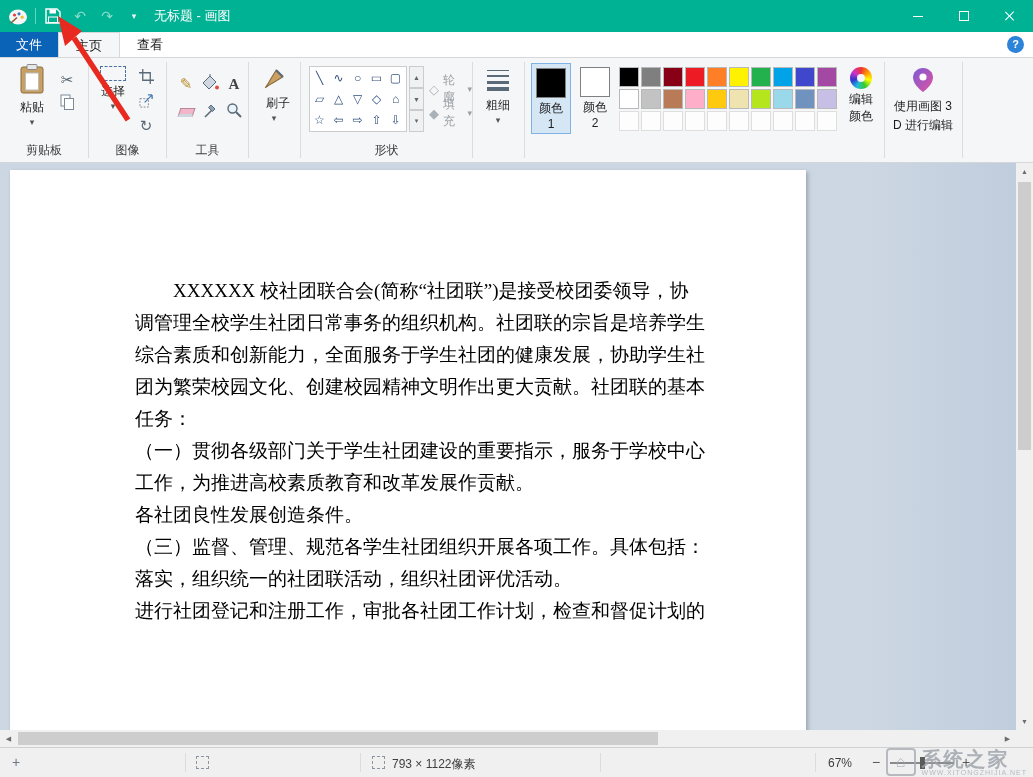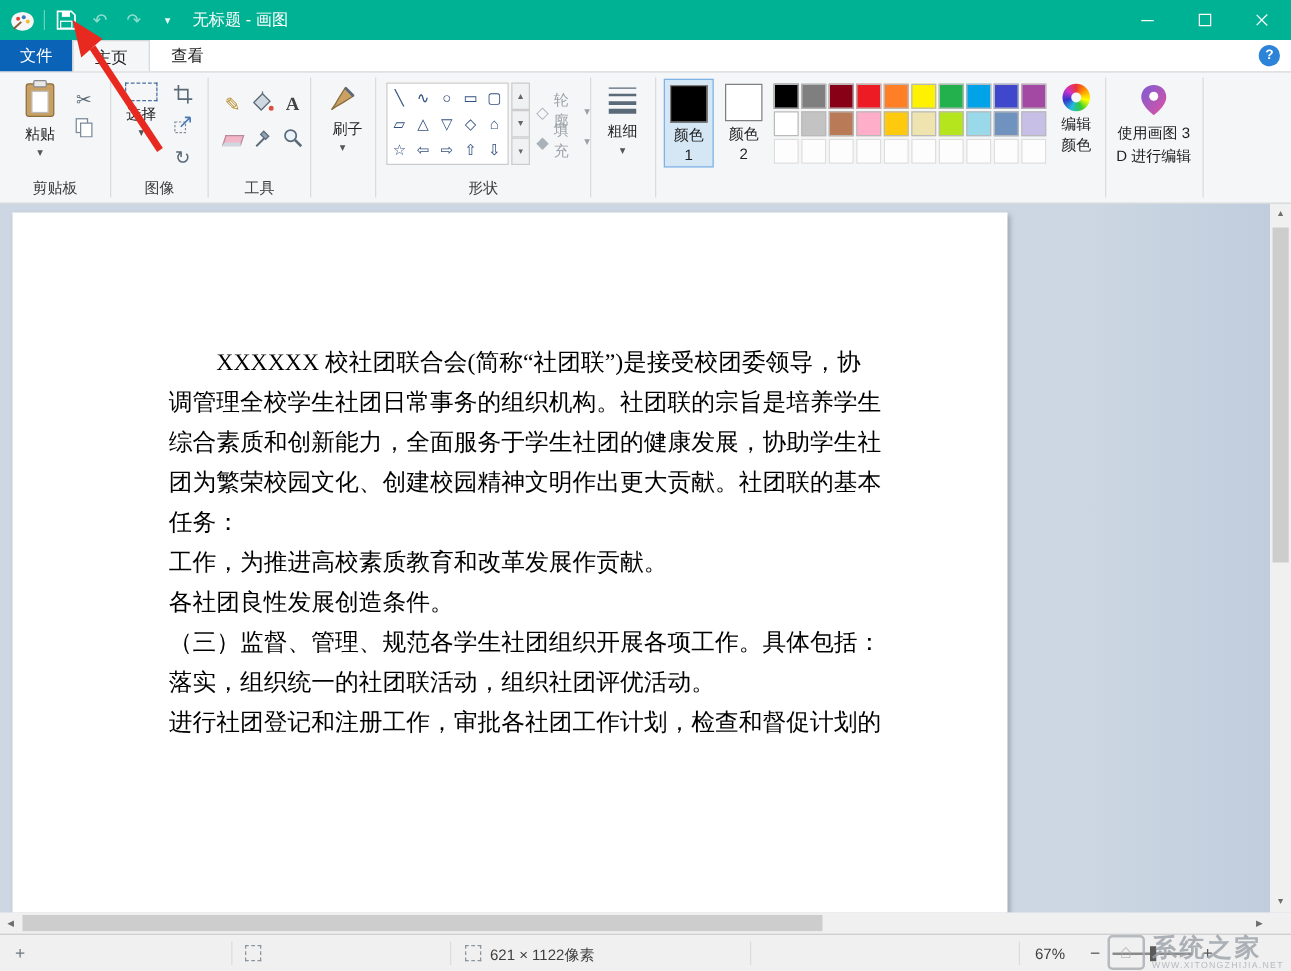--- a/index.html
+++ b/index.html
@@ -376,20 +376,21 @@
 
 <div class="viewport">
   <div class="canvas">
     <div class="doc">
       <div>
           <div class="doc-line">XXXXXX 校社团联合会(简称“社团联”)是接受校团委领导，协</div>
           <div class="doc-line">调管理全校学生社团日常事务的组织机构。社团联的宗旨是培养学生</div>
           <div class="doc-line">综合素质和创新能力，全面服务于学生社团的健康发展，协助学生社</div>
           <div class="doc-line">团为繁荣校园文化、创建校园精神文明作出更大贡献。社团联的基本</div>
           <div class="doc-line">任务：</div>
+          <div class="doc-line">（一）贯彻各级部门关于学生社团建设的重要指示，服务于学校中心</div>
           <div class="doc-line">工作，为推进高校素质教育和改革发展作贡献。</div>
           <div class="doc-line">各社团良性发展创造条件。</div>
           <div class="doc-line">（三）监督、管理、规范各学生社团组织开展各项工作。具体包括：</div>
           <div class="doc-line">落实，组织统一的社团联活动，组织社团评优活动。</div>
           <div class="doc-line">进行社团登记和注册工作，审批各社团工作计划，检查和督促计划的</div>
         </div>
     </div>
   </div>
 </div>
 
@@ -404,21 +405,21 @@
   <div class="sb-arrow" style="right:0;top:0;">▶</div>
 </div>
 <div class="corner"></div>
 
 <div class="statusbar">
   <span style="position:absolute;left:12px;top:6px;font-size:14px;color:#6d7885;">+</span>
   <div class="sb-sep" style="left:185px;"></div>
   <span class="dash-ico" style="position:absolute;left:196px;top:8px;"></span>
   <div class="sb-sep" style="left:360px;"></div>
   <span class="dash-ico" style="position:absolute;left:372px;top:8px;"></span>
-  <span style="position:absolute;left:392px;top:8px;">621 × 1122像素</span>
+  <span style="position:absolute;left:392px;top:8px;">793 × 1122像素</span>
   <div class="sb-sep" style="left:600px;"></div>
   <div class="sb-sep" style="left:815px;"></div>
   <span style="position:absolute;left:828px;top:8px;">67%</span>
   <span style="position:absolute;left:872px;top:6px;font-size:14px;color:#555;">−</span>
   <div class="zoom-track" style="left:890px;">
     <div class="zoom-thumb"></div>
   </div>
   <span style="position:absolute;left:962px;top:6px;font-size:14px;color:#555;">+</span>
 </div>
 

